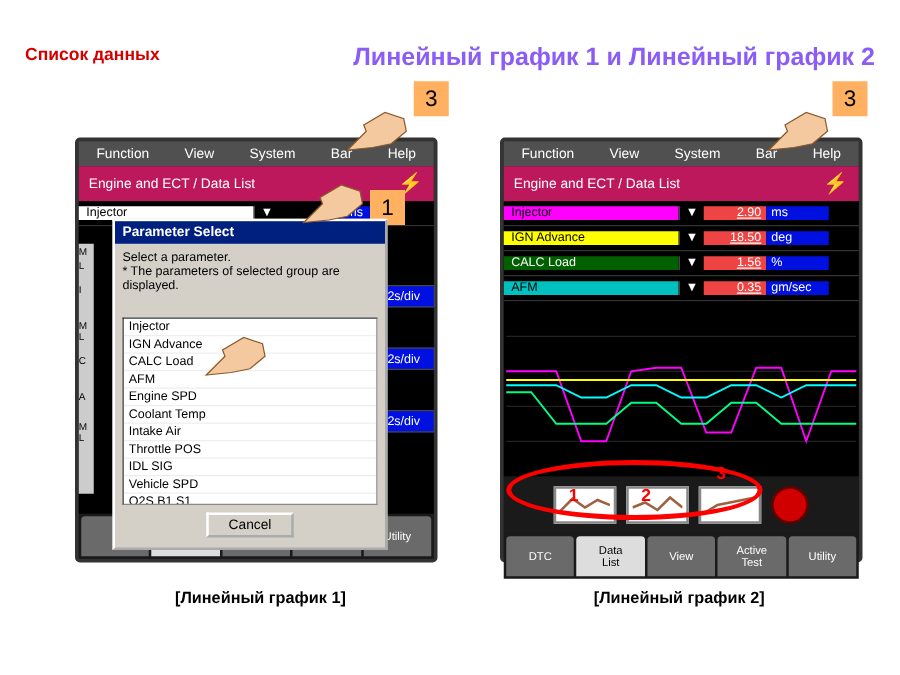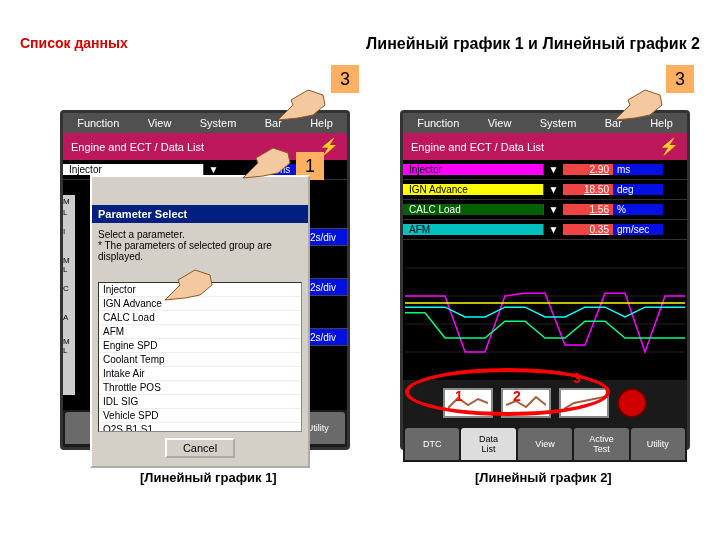--- a/index.html
+++ b/index.html
@@ -1,18 +1,18 @@
 <!DOCTYPE html>
 <html><head>
 <meta charset="utf-8">
 <style>
   * { box-sizing: border-box; margin: 0; padding: 0; }
   body { width: 720px; height: 540px; background: #fff; font-family: Arial, sans-serif; position: relative; }
   .title-left { position: absolute; left: 20px; top: 35px; color: #d40000; font-weight: bold; font-size: 14px; }
-  .title-right { position: absolute; right: 20px; top: 35px; color: #000000; font-weight: bold; font-size: 16px; }
+  .title-right { position: absolute; right: 20px; top: 35px; color: #8b5cf6; font-weight: bold; font-size: 20px; }
   .device { position: absolute; width: 290px; height: 340px; background: #1a1a1a; border: 3px solid #333; border-radius: 4px; }
   .device.left { left: 60px; top: 110px; }
   .device.right { left: 400px; top: 110px; }
   .menubar { display: flex; background: #505050; height: 20px; align-items: center; justify-content: space-around; color: #fff; font-size: 11px; }
   .menubar span { cursor: default; }
   .breadcrumb { background: #be185d; color: #fff; font-size: 11px; padding: 4px 8px; display: flex; align-items: center; justify-content: space-between; }
   .lightning { color: #00ff00; font-size: 16px; }
   .param-table { background: #000; }
   .param-row { display: flex; height: 20px; align-items: center; font-size: 10px; border-bottom: 1px solid #333; }
   .param-name { width: 140px; color: #fff; padding-left: 6px; }
@@ -30,21 +30,21 @@
   .mini-graph svg { width: 40px; height: 20px; }
   .rec-btn { width: 30px; height: 30px; background: #d00000; border-radius: 50%; border: 2px solid #600; }
   .bottom-tabs { display: flex; height: 36px; background: #1a1a1a; gap: 2px; padding: 2px; }
   .tab { flex: 1; background: #6a6a6a; color: #fff; font-size: 9px; display: flex; align-items: center; justify-content: center; text-align: center; border-radius: 3px 3px 0 0; }
   .tab.active { background: #ddd; color: #000; }
   .caption { position: absolute; font-weight: bold; font-size: 13px; }
   .caption.left { left: 140px; top: 470px; }
   .caption.right { left: 475px; top: 470px; }
   .num-badge { position: absolute; width: 28px; height: 28px; background: #ffb060; display: flex; align-items: center; justify-content: center; font-size: 18px; font-weight: normal; }
   .dialog { position: absolute; left: 90px; top: 175px; width: 220px; background: #d4d0c8; border: 2px outset #fff; font-size: 10px; z-index: 5; }
-  .dialog-title { background: #002080; color: #fff; padding: 3px 6px; font-size: 11px; font-weight: bold; margin-top: 28px; }
+  .dialog-title { background: #002080; color: #fff; padding: 3px 6px; font-size: 11px; font-weight: bold; }
   .dialog-body { padding: 6px; }
   .dialog-list { background: #fff; border: 1px inset #888; max-height: 150px; overflow: hidden; margin-top: 4px; }
   .dialog-list div { padding: 1px 4px; border-bottom: 1px solid #eee; font-size: 10px; }
   .dialog-btn { display: block; margin: 6px auto 2px; padding: 2px 16px; background: #d4d0c8; border: 2px outset #fff; font-size: 11px; }
   .hand { position: absolute; width: 60px; height: 50px; z-index: 10; }
   .timebox { position: absolute; width: 50px; height: 18px; background: #0010e0; color: #fff; font-size: 10px; display: flex; align-items: center; justify-content: center; border: 1px solid #444; }
   .left-strip { position: absolute; left: 63px; width: 12px; background: #ccc; font-size: 8px; }
   .red-circle { position: absolute; border: 4px solid #ff0000; border-radius: 50%; z-index: 8; pointer-events: none; }
   .mini-num { position: absolute; color: #ff0000; font-weight: bold; font-size: 14px; z-index: 9; }
 </style>

